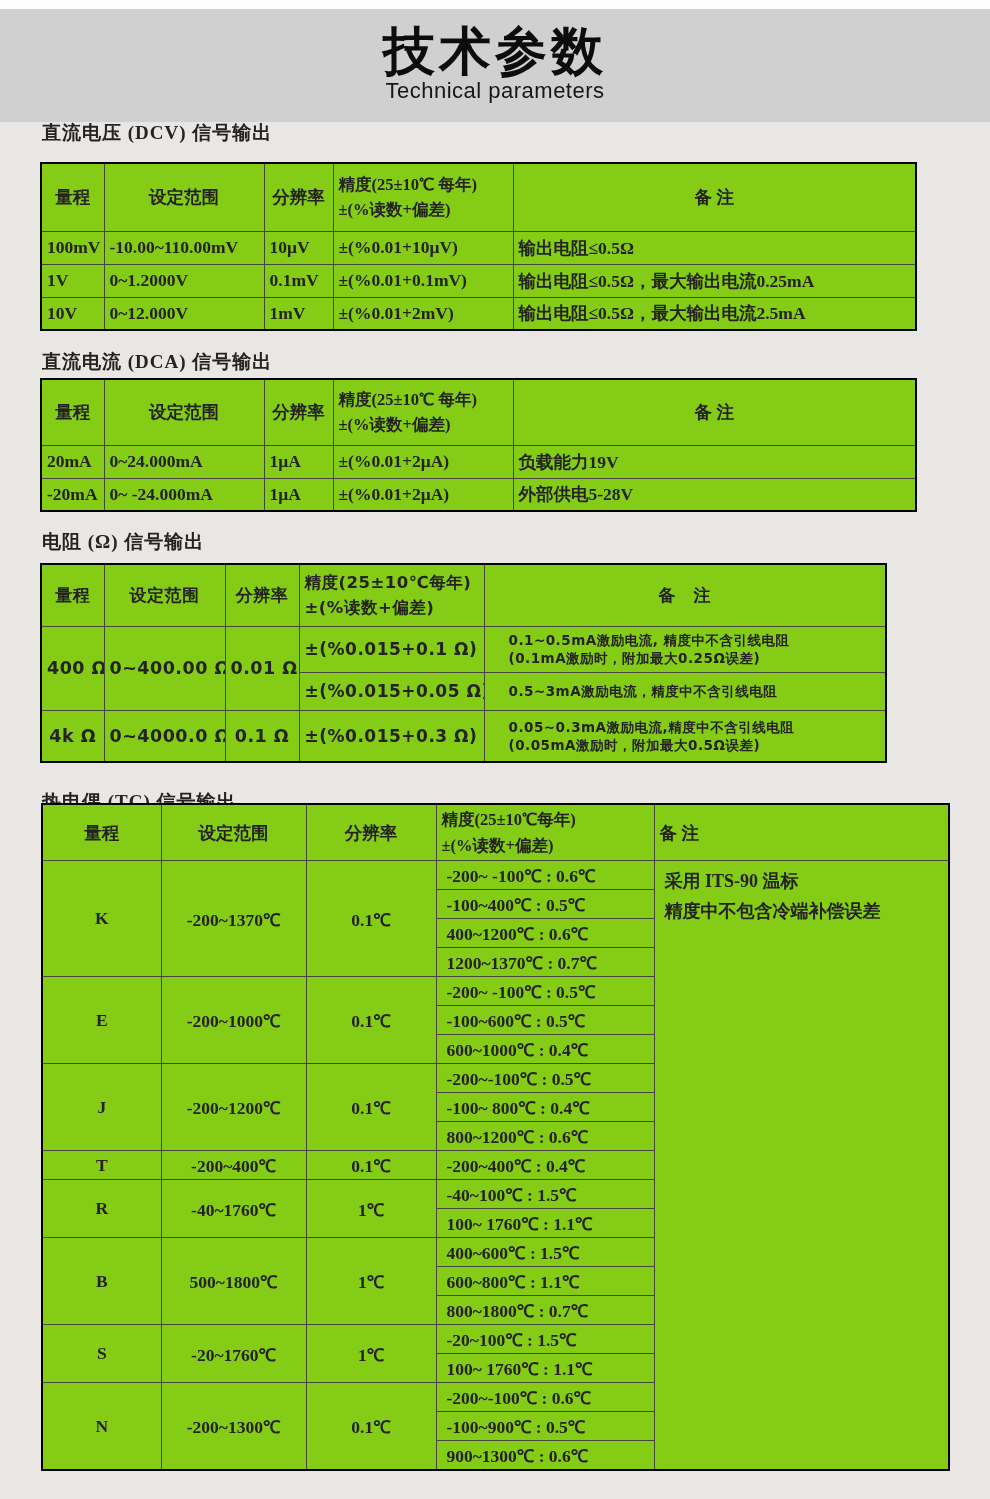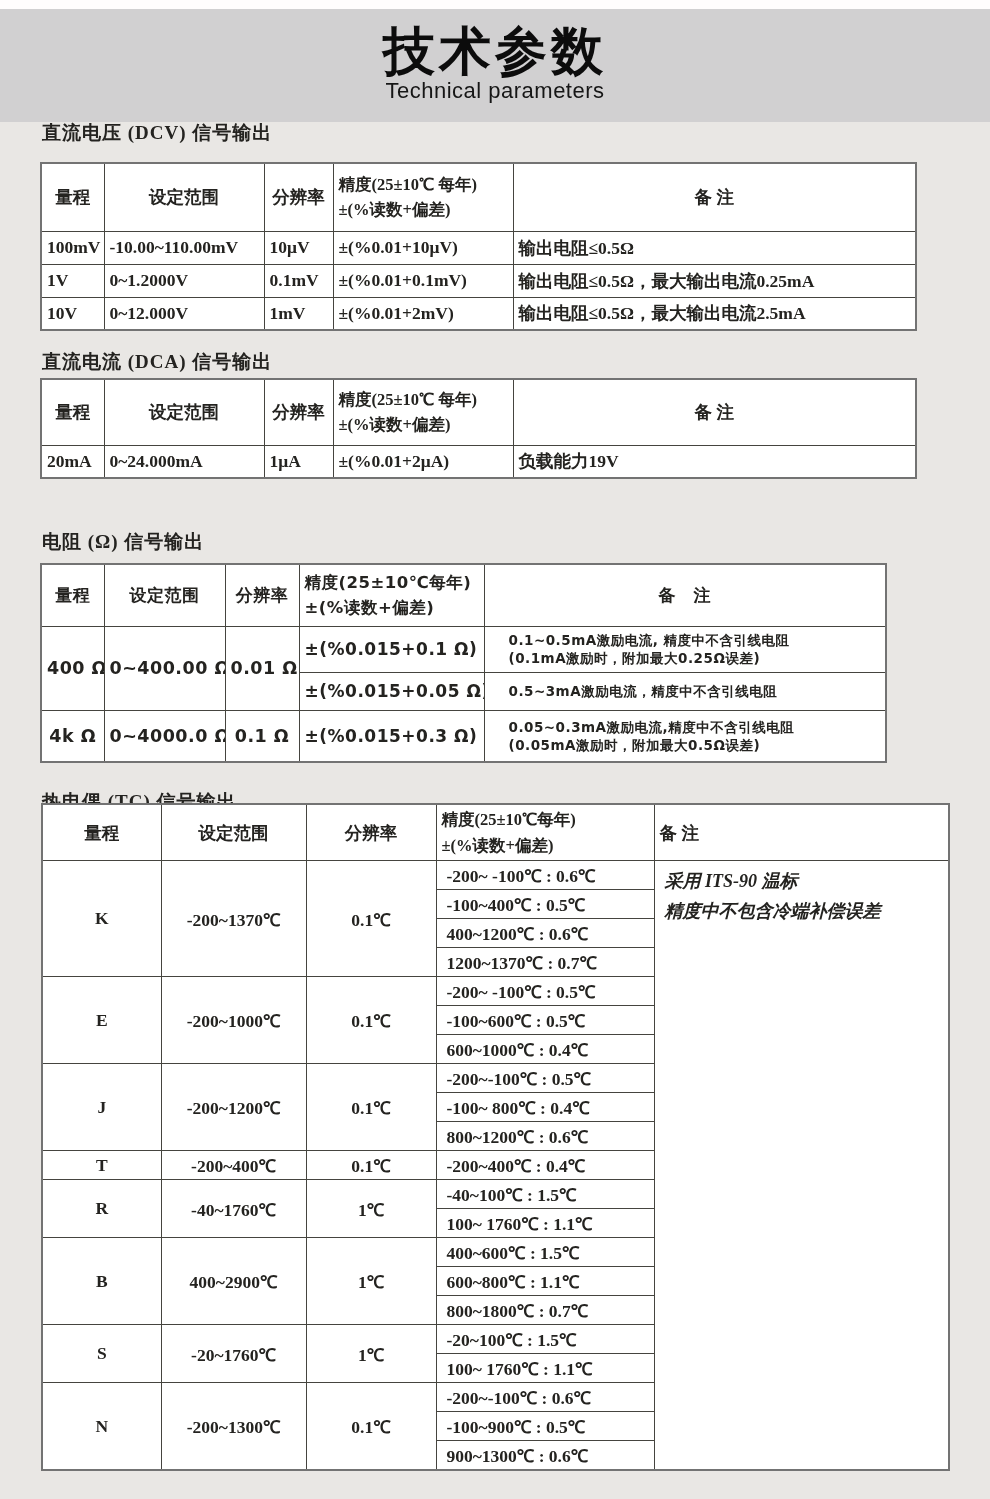--- a/index.html
+++ b/index.html
@@ -42,22 +42,22 @@
     position: absolute; left: 42px;
     font-size: 19px; font-weight: bold;
     color: #242320;
     letter-spacing: 1px;
     white-space: nowrap;
   }
   table.spec {
     position: absolute;
     border-collapse: collapse;
     table-layout: fixed;
-    background: #ffffff;
-    border: 2px solid #737373;
+    background: #84cc16;
+    border: 2px solid #000000;
   }
   table.spec td {
     border: 1px solid #45443f;
     padding: 2px 5px;
     font-size: 17.5px;
     font-weight: bold;
     color: #242320;
     overflow: hidden;
     white-space: nowrap;
   }
@@ -84,21 +84,21 @@
 
   
   .tbl-tc tr.hdr { height: 54px; }
   .tbl-tc tr.row { height: 29px; }
   .tbl-tc td.acc { padding-left: 10px; }
   .tbl-tc td.remark-span {
     vertical-align: top; padding: 6px 10px;
     font-size: 18px; line-height: 1.65;
     white-space: normal;
   }
-  .tbl-tc td.remark-span .rl { display: block; font-style: italic; }
+  .tbl-tc td.remark-span .rl { display: block; }
 </style>
 </head>
 <body>
 
 <div class="top-strip"></div>
 
 <div class="title-band">
   <div class="page-title">技术参数</div>
   <div class="page-subtitle">Technical parameters</div>
 </div>
@@ -169,20 +169,27 @@
     </td>
     <td class="c">备 注</td>
   </tr>
   <tr class="row">
     <td class="l">20mA</td>
     <td class="l">0~24.000mA</td>
     <td class="l">1μA</td>
     <td class="l">±(%0.01+2μA)</td>
     <td class="l">负载能力19V</td>
   </tr>
+  <tr class="row">
+    <td class="l">-20mA</td>
+    <td class="l">0~ -24.000mA</td>
+    <td class="l">1μA</td>
+    <td class="l">±(%0.01+2μA)</td>
+    <td class="l">外部供电5-28V</td>
+  </tr>
 </tbody>
   </table>
 
 <div class="section-heading" style="top:529px;">电阻 (Ω) 信号输出</div>
 
 <table class="spec tbl-res" style="top:563px; left:40px; width:845px;">
   <colgroup>
       <col style="width:63px">
       <col style="width:121px">
       <col style="width:74px">
@@ -308,21 +315,21 @@
     <td class="c" rowspan="2">-40~1760℃</td>
     <td class="c" rowspan="2">1℃</td>
     <td class="l acc">-40~100℃ : 1.5℃</td>
   </tr>
   <tr class="row">
         <td class="l acc">100~ 1760℃ : 1.1℃</td>
       </tr>
 
   <tr class="row">
     <td class="c" rowspan="3">B</td>
-    <td class="c" rowspan="3">400~2900℃</td>
+    <td class="c" rowspan="3">500~1800℃</td>
     <td class="c" rowspan="3">1℃</td>
     <td class="l acc">400~600℃ : 1.5℃</td>
   </tr>
   <tr class="row">
         <td class="l acc">600~800℃ : 1.1℃</td>
       </tr>
   <tr class="row">
         <td class="l acc">800~1800℃ : 0.7℃</td>
       </tr>
 

